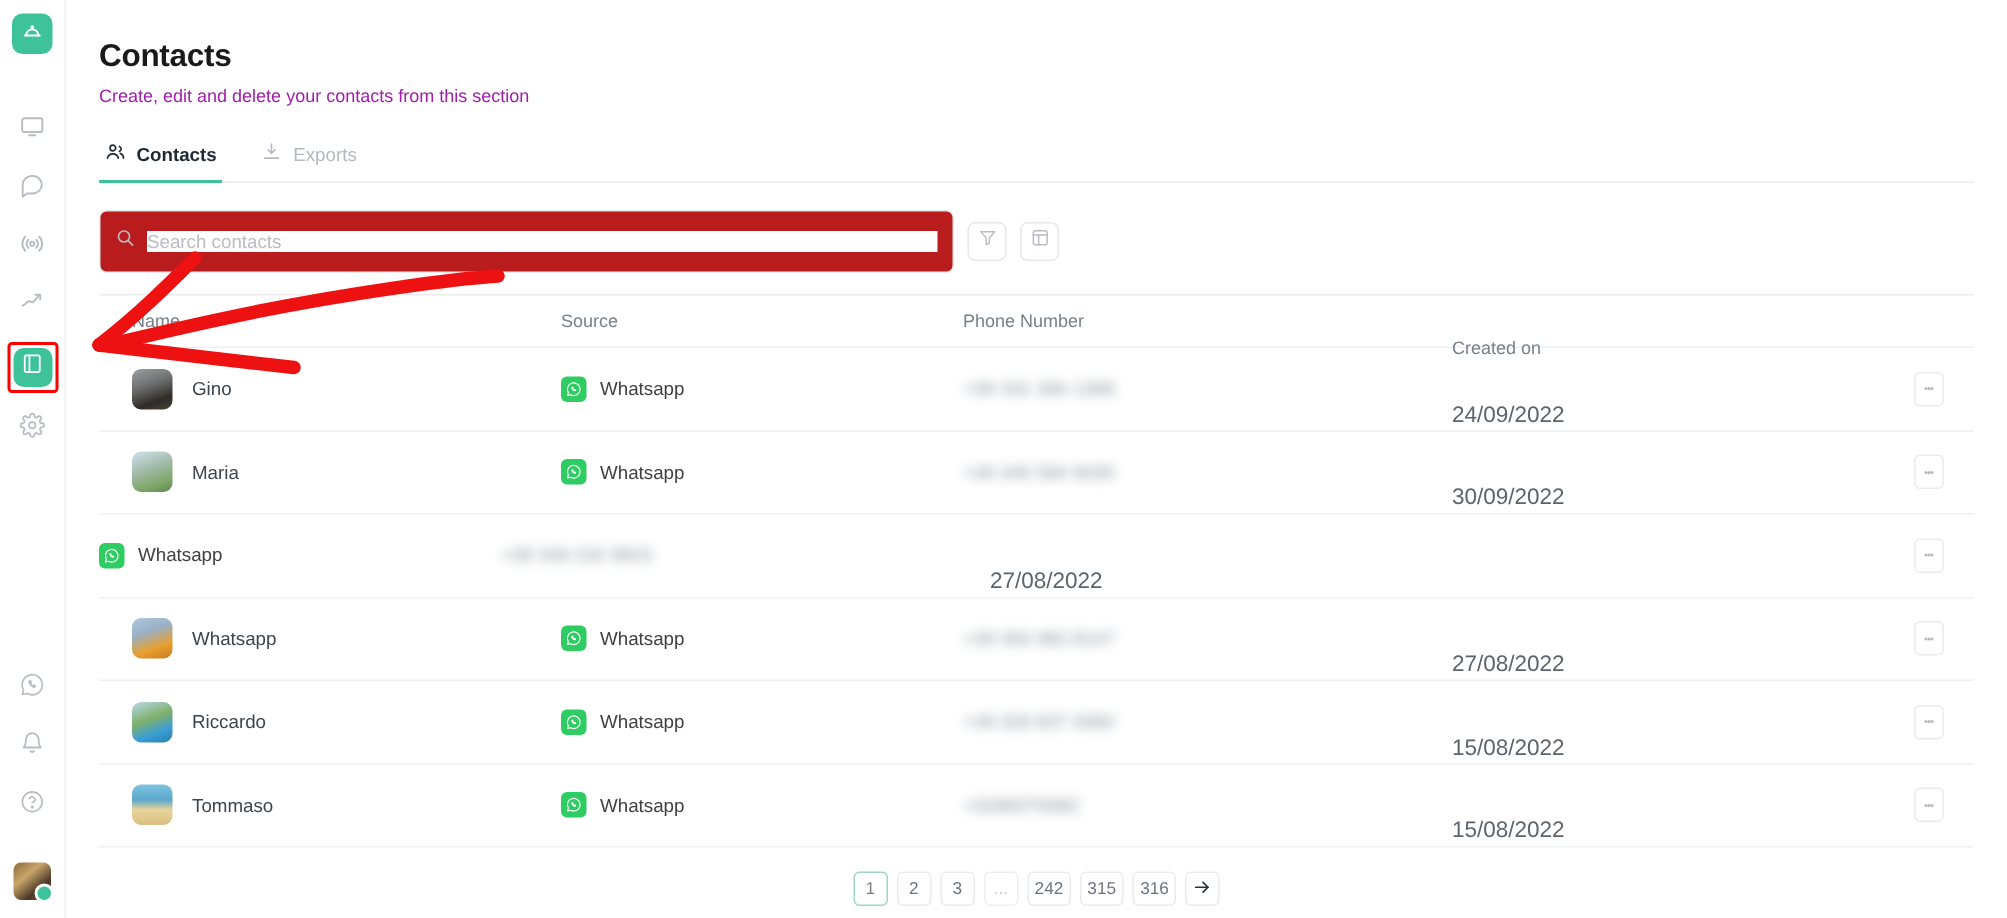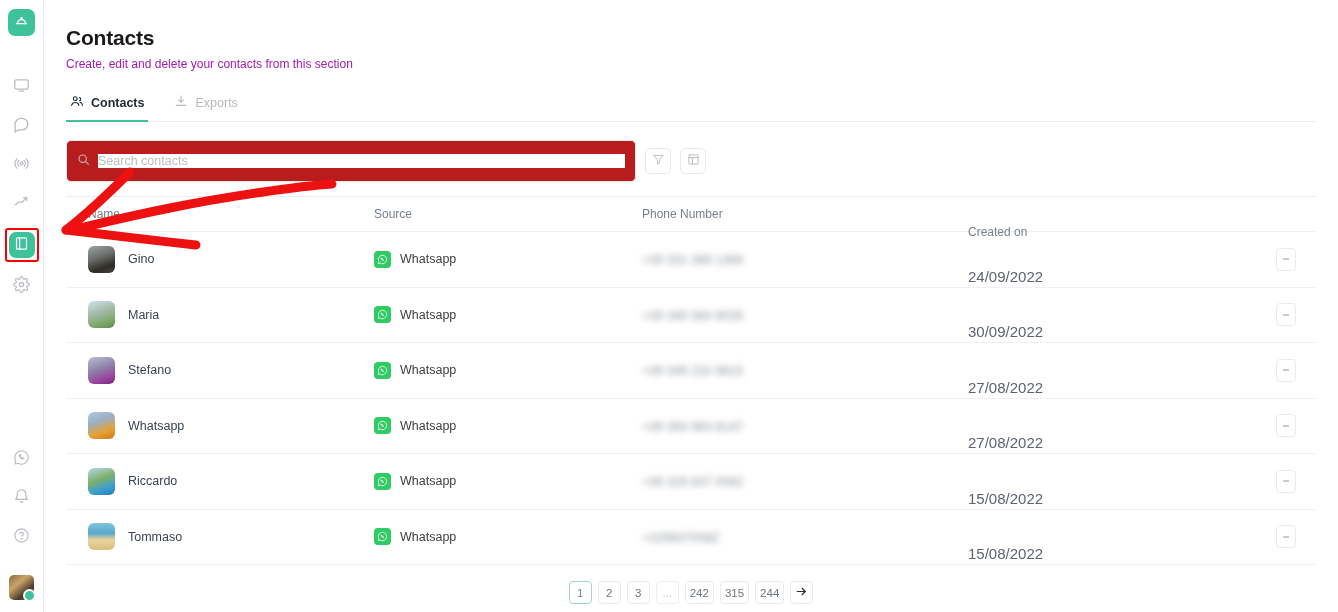--- a/index.html
+++ b/index.html
@@ -350,24 +350,20 @@
         <div class="col-menu">
             <div class="kebab">
               <span></span>
               <span></span>
               <span></span>
             </div>
           </div>
       </div>
 
       <div class="trow">
-        <div class="col-name">
-          <div class="avatar-cell" style="background:linear-gradient(160deg,#b9bfd4 0%,#8e7fa8 45%,#9b3fa0 78%,#6d2b72 100%)"></div>
-          <span class="cell-name">Stefano</span>
-        </div>
         <div class="col-source">
             <div class="src">
           <span class="wa-badge">
             <svg width="11" height="11" viewBox="0 0 24 24" fill="none" stroke="#fff" stroke-width="1.7" stroke-linecap="round" stroke-linejoin="round">
               <path d="M12 21.2a9.2 9.2 0 1 0-7.9-4.5L3.1 21l4.4-1a9.1 9.1 0 0 0 4.5 1.2z"></path>
               <path d="M9.2 9.4c.2 1.8 2.5 4.2 4.3 4.7.6.1 1.1-.4 1.2-.9l-1.5-.8-.8.8c-.9-.5-1.7-1.3-2.1-2.2l.7-.7-.7-1.4c-.6.1-1.1.4-1.1 1z"></path>
             </svg>
           </span>
           <span>Whatsapp</span>
         </div>
@@ -465,21 +461,21 @@
       </div>
     </div>
 
     <div class="pager-wrap">
       <div class="pg current">1</div>
       <div class="pg">2</div>
       <div class="pg">3</div>
       <div class="pg dots">...</div>
       <div class="pg">242</div>
       <div class="pg">315</div>
-      <div class="pg">244</div>
+      <div class="pg">316</div>
       <div class="pg next">
         <span>
           <svg width="13" height="13" viewBox="0 0 24 24" fill="none" stroke="currentColor" stroke-width="2.1" stroke-linecap="round" stroke-linejoin="round">
             <path d="M4 12h15"></path>
               <path d="M13 6l6 6-6 6"></path>
           </svg>
         </span>
       </div>
     </div>
   </div>

